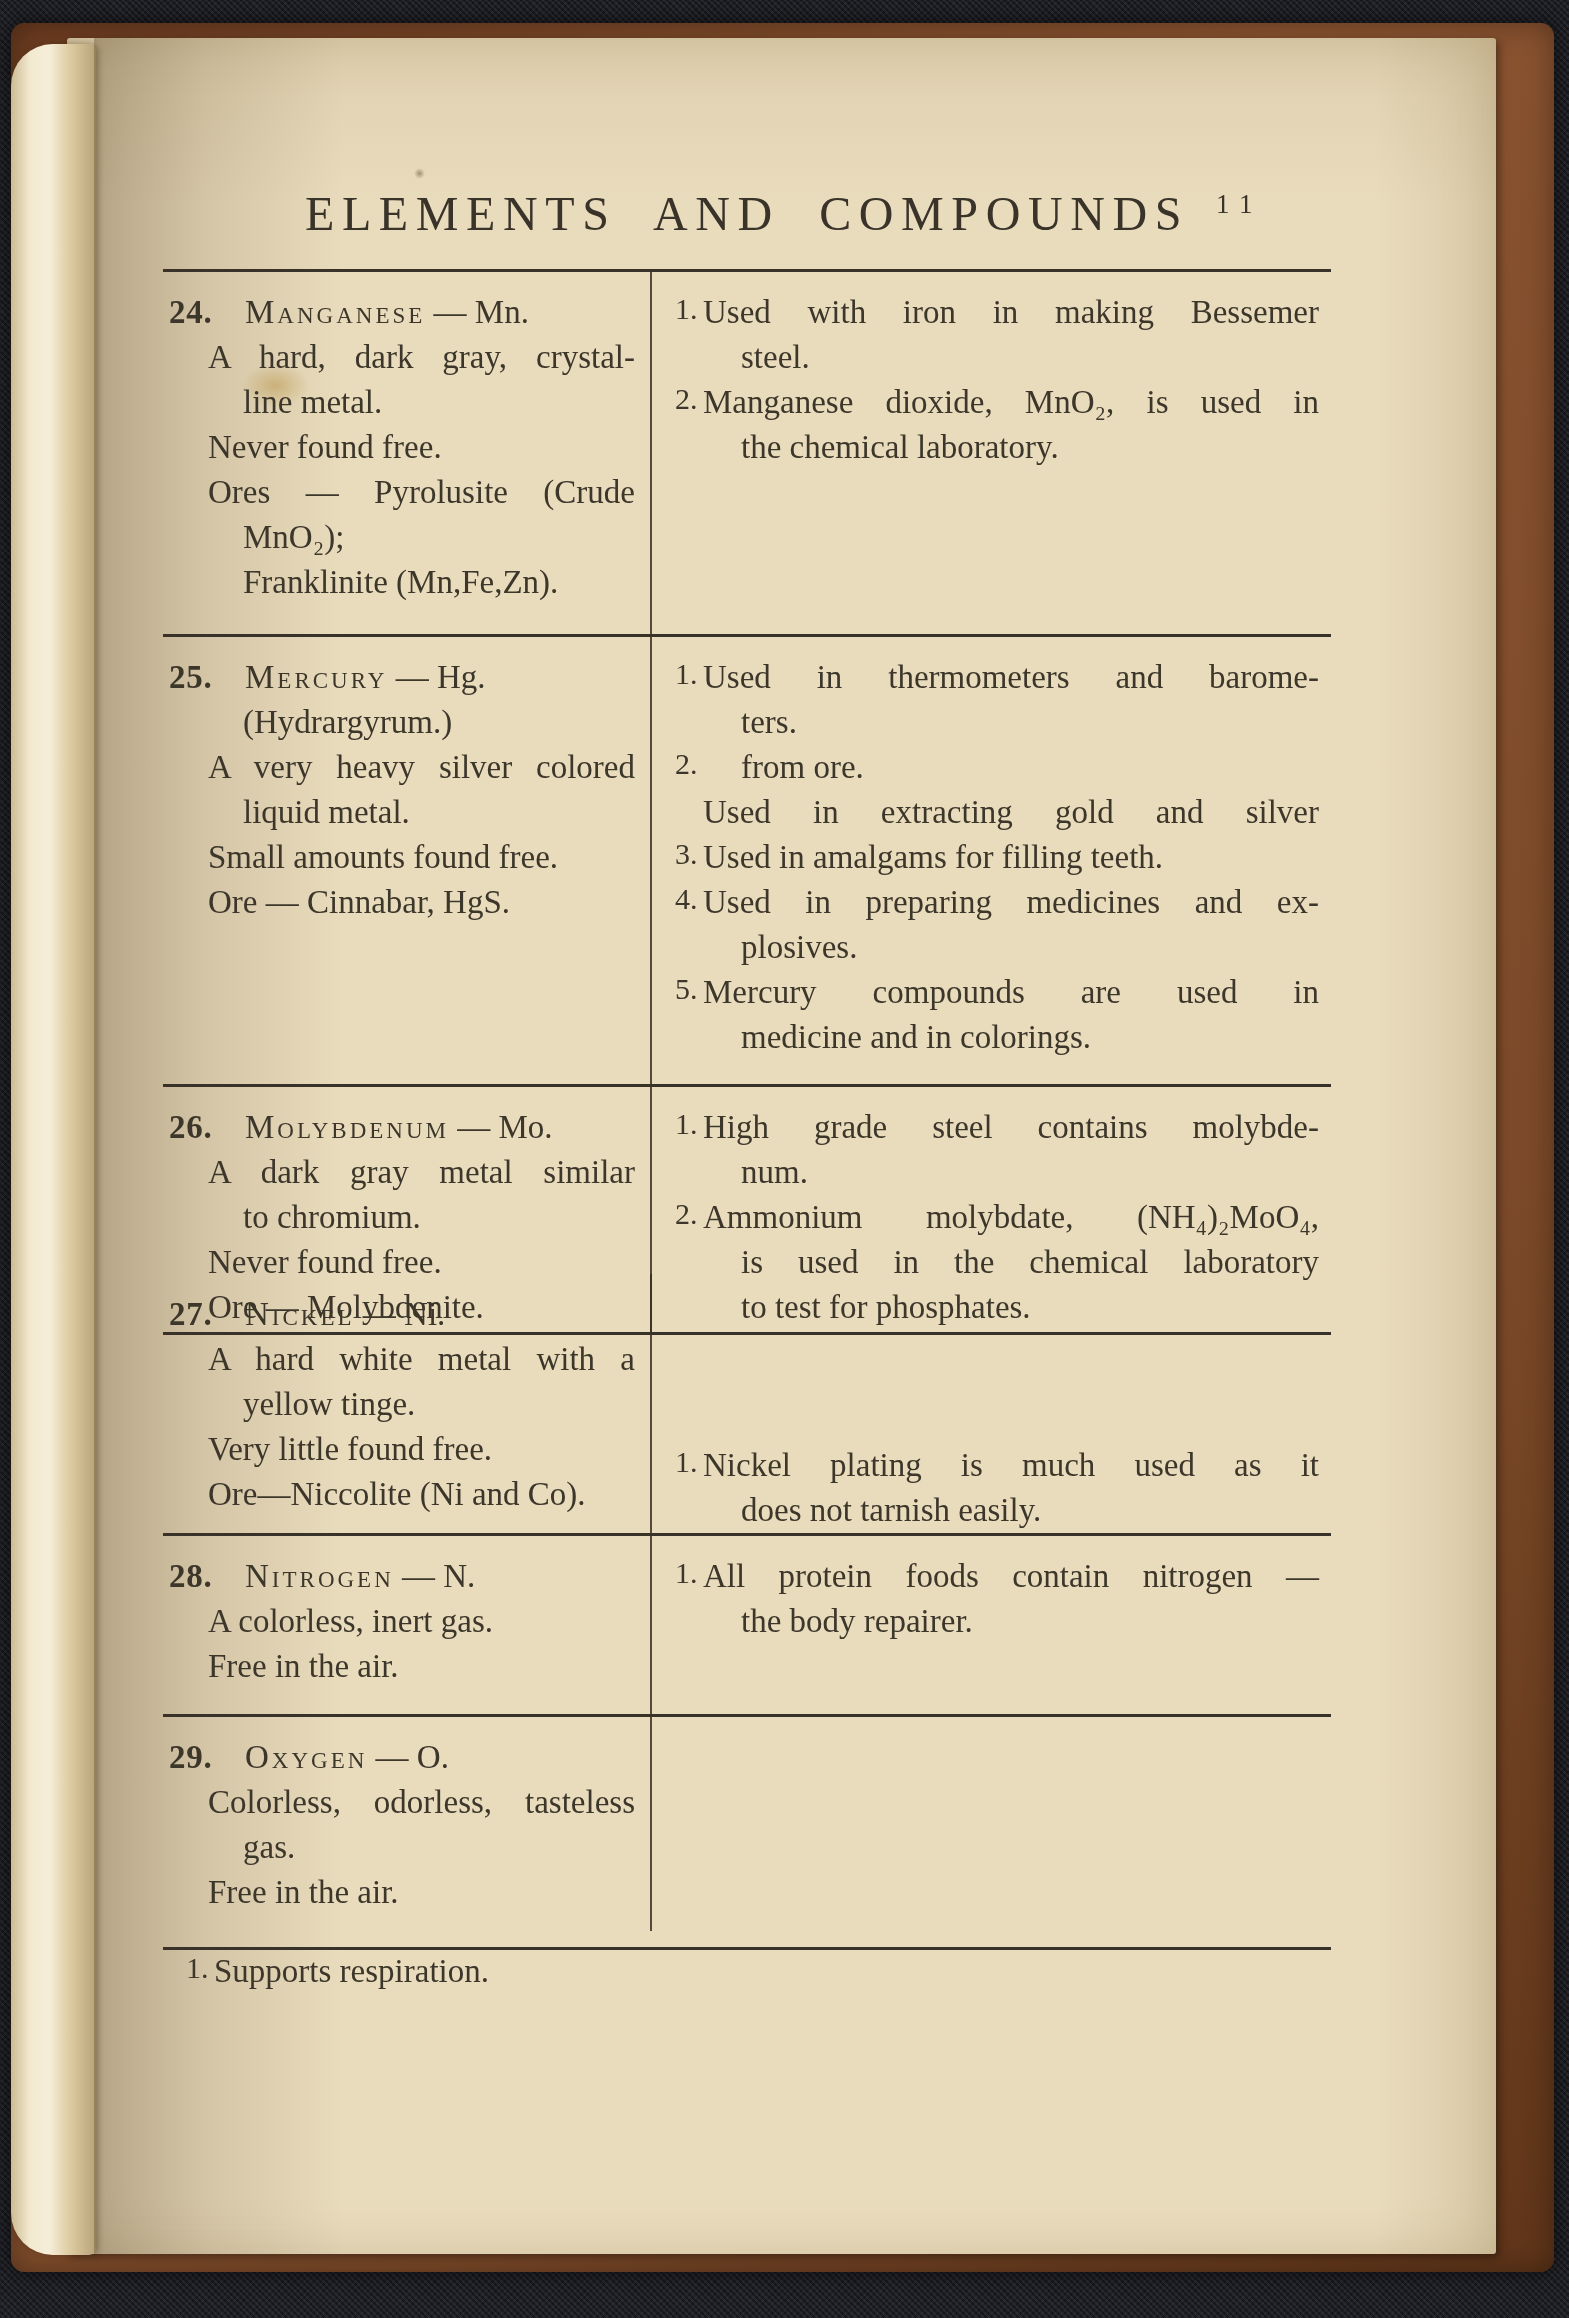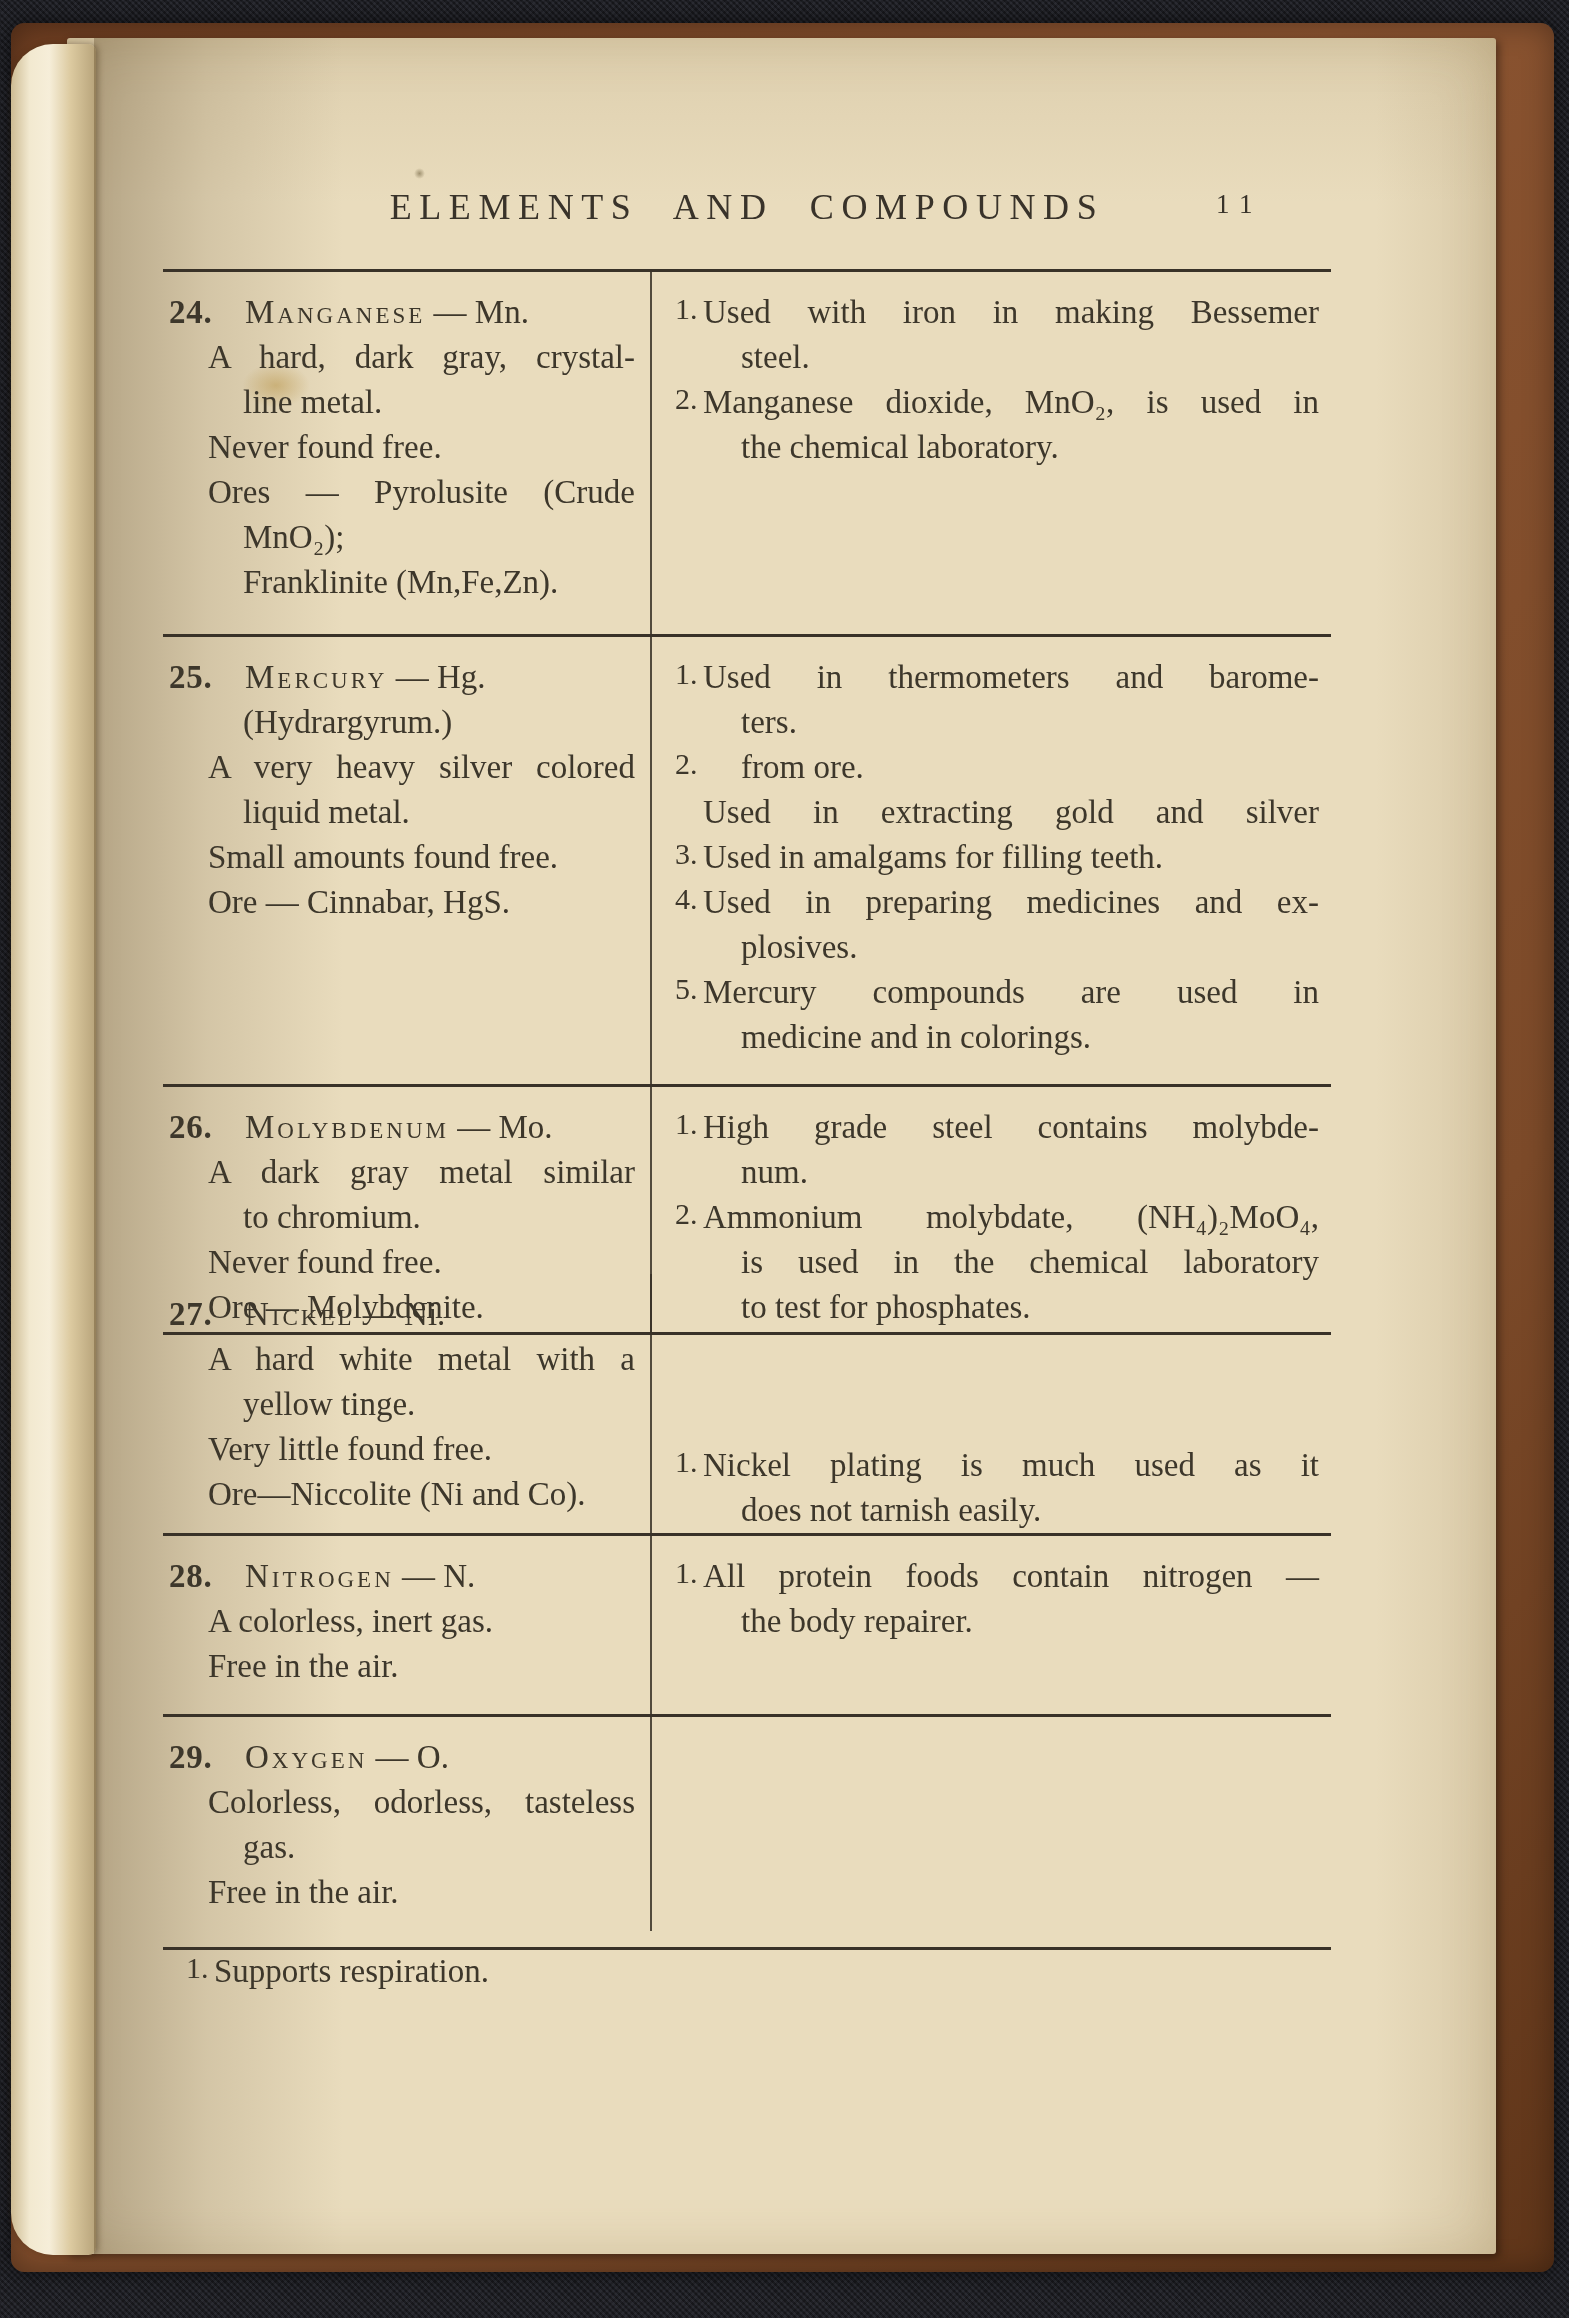--- a/index.html
+++ b/index.html
@@ -33,21 +33,21 @@
     background:linear-gradient(90deg,rgba(82,60,28,.34) 0%,rgba(82,60,28,.14) 45%,rgba(82,60,28,0) 100%);}
   .stain{position:absolute;pointer-events:none;}
   .stain-a{left:242px;top:363px;width:68px;height:45px;
     background:radial-gradient(ellipse at center,rgba(170,125,30,.38),rgba(170,125,30,0) 70%);}
   .stain-b{left:414px;top:168px;width:10.6px;height:10.6px;border-radius:50%;
     background:radial-gradient(circle,rgba(90,75,40,.5),rgba(90,75,40,0) 70%);}
 
   
   .content{position:absolute;inset:0;color:#3d372b;}
   .title{position:absolute;left:163px;top:186px;width:1168px;text-align:center;
-    font-size:36px;letter-spacing:7.6px;word-spacing:19.7px;color:#39332a;}
+    font-size:48px;letter-spacing:7.6px;word-spacing:19.7px;color:#39332a;}
   .pagenum{position:absolute;left:1216px;top:189px;width:106px;
     font-size:27px;letter-spacing:10.6px;color:#39332a;}
 
   .table{position:absolute;left:163px;top:269px;width:1168px;
     border-top:3.8px solid #393228;}
   .row{display:flex;box-sizing:border-box;border-bottom:3px solid #393228;}
   .row:last-child{border-bottom-width:3.8px;}
   .cell-l{width:489px;box-sizing:border-box;border-right:2.3px solid rgba(55,48,38,.85);
     padding:18px 15px 16px 6px;}
   .cell-r{flex:1;box-sizing:border-box;padding:18px 12px 0 0;}

